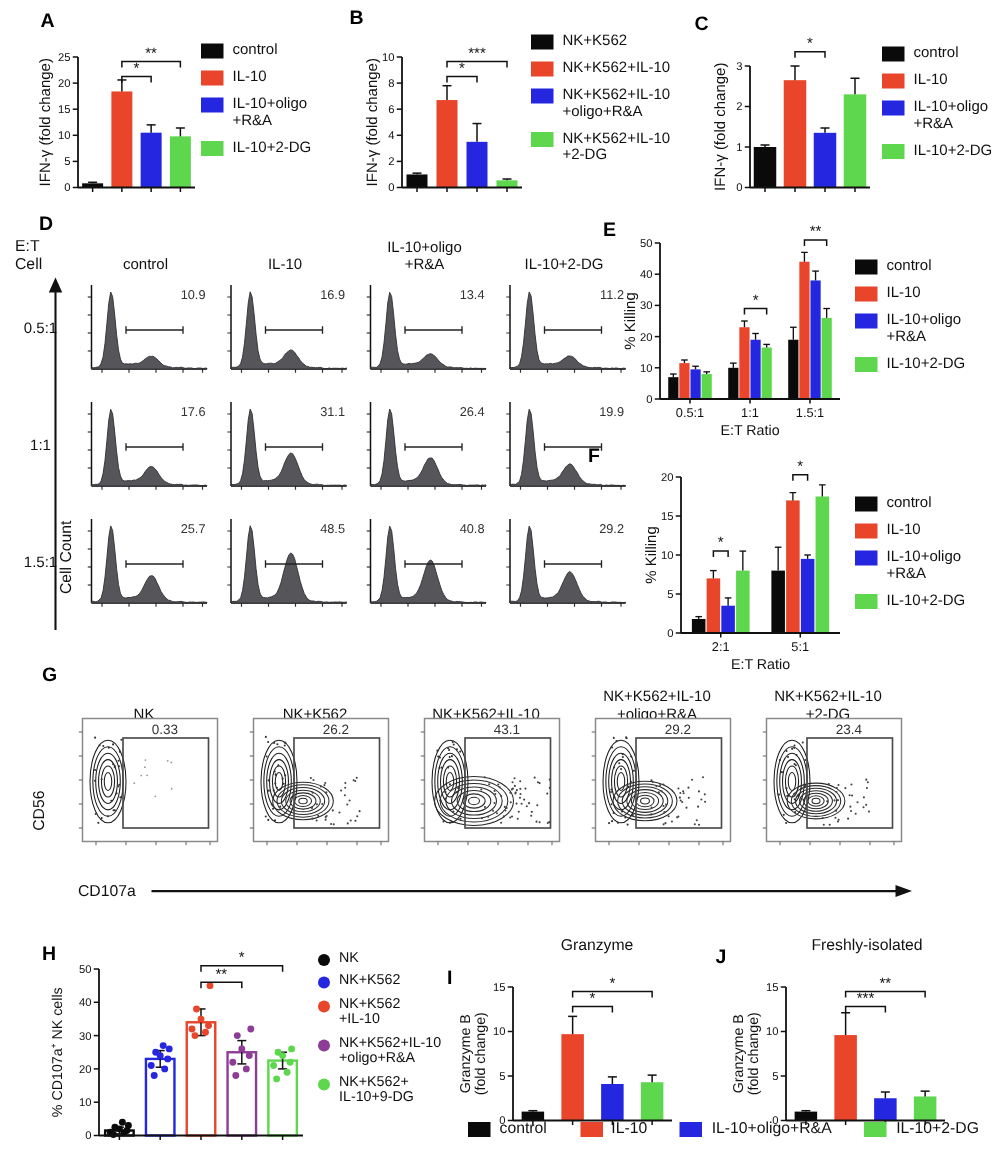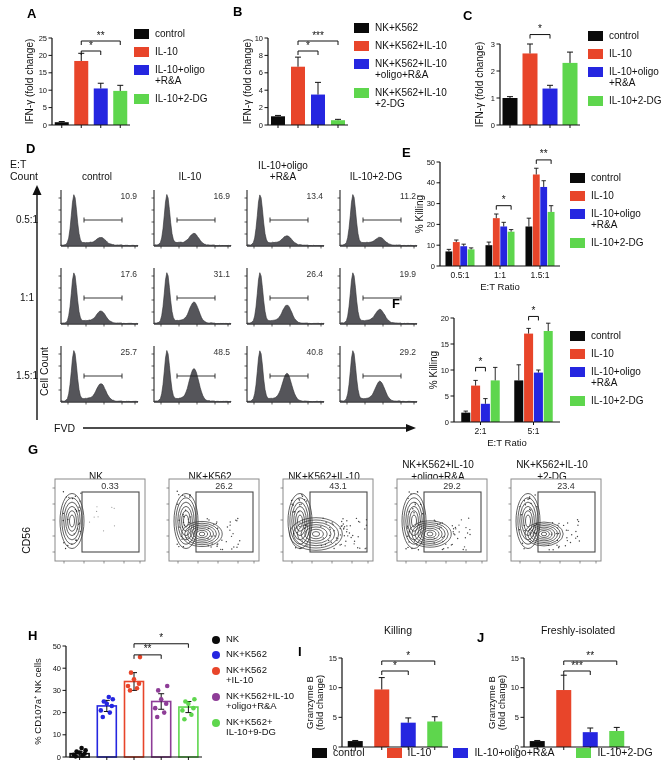--- a/index.html
+++ b/index.html
@@ -270,21 +270,21 @@
         <div class="lg">
           <span class="sw" style="background: rgb(94, 214, 77);"></span>
           <span class="pre">IL-10+2-DG</span>
         </div>
       </div>
   </section>
 
   <section class="panel" id="pD">
     <span class="plabel">D</span>
     <div class="d-axis-label pre">E:T
-Count</div>
+Cell</div>
     <svg class="d-arrow" width="14" height="238">
       <line x1="7" y1="10" x2="7" y2="236" stroke="#111" stroke-width="1.4"></line>
       <polygon points="7,1 2.5,11 11.5,11" fill="#111"></polygon>
     </svg>
     <div class="d-titles">
       <div class="d-title pre">control</div>
       <div class="d-title pre">IL-10</div>
       <div class="d-title pre">IL-10+oligo
 +R&amp;A</div>
       <div class="d-title pre">IL-10+2-DG</div>
@@ -505,27 +505,20 @@
           <line x1="7" y1="60" x2="84" y2="60" stroke="#111" stroke-width="1"></line>
           <path d="M7 60 L7.0 58.8 L8.3 58.8 L9.6 58.9 L10.8 59.0 L12.1 58.4 L13.4 56.4 L14.7 51.9 L16.0 42.7 L17.3 29.5 L18.5 16.1 L19.8 8.7 L21.1 11.7 L22.4 23.4 L23.7 37.1 L25.0 47.4 L26.3 53.5 L27.5 56.1 L28.8 56.3 L30.1 56.7 L31.4 56.6 L32.7 56.5 L34.0 56.2 L35.2 56.1 L36.5 55.3 L37.8 54.2 L39.1 53.2 L40.4 50.6 L41.6 47.9 L42.9 45.1 L44.2 42.3 L45.5 40.0 L46.8 39.0 L48.1 40.0 L49.4 41.8 L50.6 44.5 L51.9 47.6 L53.2 50.8 L54.5 53.7 L55.8 55.8 L57.1 56.9 L58.3 58.2 L59.6 58.6 L60.9 59.0 L62.2 59.0 L63.5 59.1 L64.8 59.0 L66.0 58.8 L67.3 59.1 L68.6 59.5 L69.9 59.3 L71.2 59.4 L72.5 59.7 L73.7 59.7 L75.0 59.3 L76.3 59.3 L77.6 59.4 L78.9 59.6 L80.1 59.5 L81.4 59.6 L82.7 59.7 L84.0 59.5 L84 60 Z" fill="#55555a" stroke="#2f2f33" stroke-width="0.6"></path>
           <line x1="30" y1="34" x2="68" y2="34" stroke="#222" stroke-width="0.9"></line>
           <line x1="30" y1="31.5" x2="30" y2="36.5" stroke="#222" stroke-width="0.9"></line>
           <line x1="68" y1="31.5" x2="68" y2="36.5" stroke="#222" stroke-width="0.9"></line>
           <text x="83" y="13" font-size="8.5" text-anchor="end" fill="#333">29.2</text>
         </svg>
       </div>
     <div class="d-ylabel">
       <span class="vlabel">Cell Count</span>
-    </div>
-    <div class="d-xrow">
-      <span>FVD</span>
-      <svg width="336" height="12">
-        <line x1="2" y1="6" x2="326" y2="6" stroke="#111" stroke-width="1.3"></line>
-        <polygon points="335,6 325,2 325,10" fill="#111"></polygon>
-      </svg>
     </div>
   </section>
 
   <section class="panel" id="pE">
     <span class="plabel">E</span>
     <svg class="chart" width="150" height="150">
         <text font-size="10" text-anchor="middle" fill="#111" transform="translate(9,68) rotate(-90)">% Killing</text>
         <line x1="26" y1="16" x2="26" y2="120" stroke="#111" stroke-width="1.2"></line>
         <line x1="22.5" y1="120" x2="26" y2="120" stroke="#111" stroke-width="1"></line>
         <text x="21" y="122.6" font-size="7.5" text-anchor="end" fill="#111">0</text>
@@ -1119,20 +1112,27 @@
           <circle cx="75.92313752943872" cy="55.56479012966156" r="0.7" fill="#444"></circle>
           <circle cx="57.88712248835576" cy="49.30043593747541" r="0.7" fill="#444"></circle>
           <circle cx="53.143990535839926" cy="73.82434867869597" r="0.7" fill="#444"></circle>
           <rect x="38" y="16" width="57" height="60" fill="none" stroke="#4a4a4a" stroke-width="1.1"></rect>
           <text x="66" y="13" font-size="9" text-anchor="middle" fill="#333">23.4</text>
         </svg>
       </div>
     <div class="g-ylabel">
       <span class="vlabel">CD56</span>
     </div>
+    <div class="g-xrow">
+      <span>CD107a</span>
+      <svg width="510" height="12">
+        <line x1="2" y1="6" x2="500" y2="6" stroke="#111" stroke-width="1.5"></line>
+        <polygon points="509,6 498,2 498,10" fill="#111"></polygon>
+      </svg>
+    </div>
   </section>
 
   <section class="panel" id="pH">
     <span class="plabel">H</span>
     <svg class="chart" width="176" height="136">
         <text font-size="9.5" text-anchor="middle" fill="#111" transform="translate(9,71.5) rotate(-90)">% CD107a⁺ NK cells</text>
         <line x1="34" y1="16" x2="34" y2="127" stroke="#111" stroke-width="1.2"></line>
         <line x1="30.5" y1="127" x2="34" y2="127" stroke="#111" stroke-width="1"></line>
         <text x="29" y="129.6" font-size="7.5" text-anchor="end" fill="#111">0</text>
         <line x1="30.5" y1="104.80000000000001" x2="34" y2="104.80000000000001" stroke="#111" stroke-width="1"></line>
@@ -1245,21 +1245,21 @@
         <div class="lg">
           <span class="sw" style="background: rgb(94, 214, 77);"></span>
           <span class="pre">NK+K562+
 IL-10+9-DG</span>
         </div>
       </div>
   </section>
 
   <section class="panel" id="pI">
     <span class="plabel">I</span>
-    <div class="ptitle">Killing</div>
+    <div class="ptitle">Granzyme</div>
     <svg class="chart" width="148" height="120">
         <text font-size="9.5" text-anchor="middle" fill="#111" transform="translate(7,66.5) rotate(-90)">Granzyme B</text>
         <text font-size="9.5" text-anchor="middle" fill="#111" transform="translate(17,66.5) rotate(-90)">(fold change)</text>
         <line x1="36" y1="22" x2="36" y2="111" stroke="#111" stroke-width="1.2"></line>
         <line x1="32.5" y1="111" x2="36" y2="111" stroke="#111" stroke-width="1"></line>
         <text x="31" y="113.6" font-size="7.5" text-anchor="end" fill="#111">0</text>
         <line x1="32.5" y1="81.33333333333334" x2="36" y2="81.33333333333334" stroke="#111" stroke-width="1"></line>
         <text x="31" y="83.93333333333334" font-size="7.5" text-anchor="end" fill="#111">5</text>
         <line x1="32.5" y1="51.66666666666667" x2="36" y2="51.66666666666667" stroke="#111" stroke-width="1"></line>
         <text x="31" y="54.26666666666667" font-size="7.5" text-anchor="end" fill="#111">10</text>

